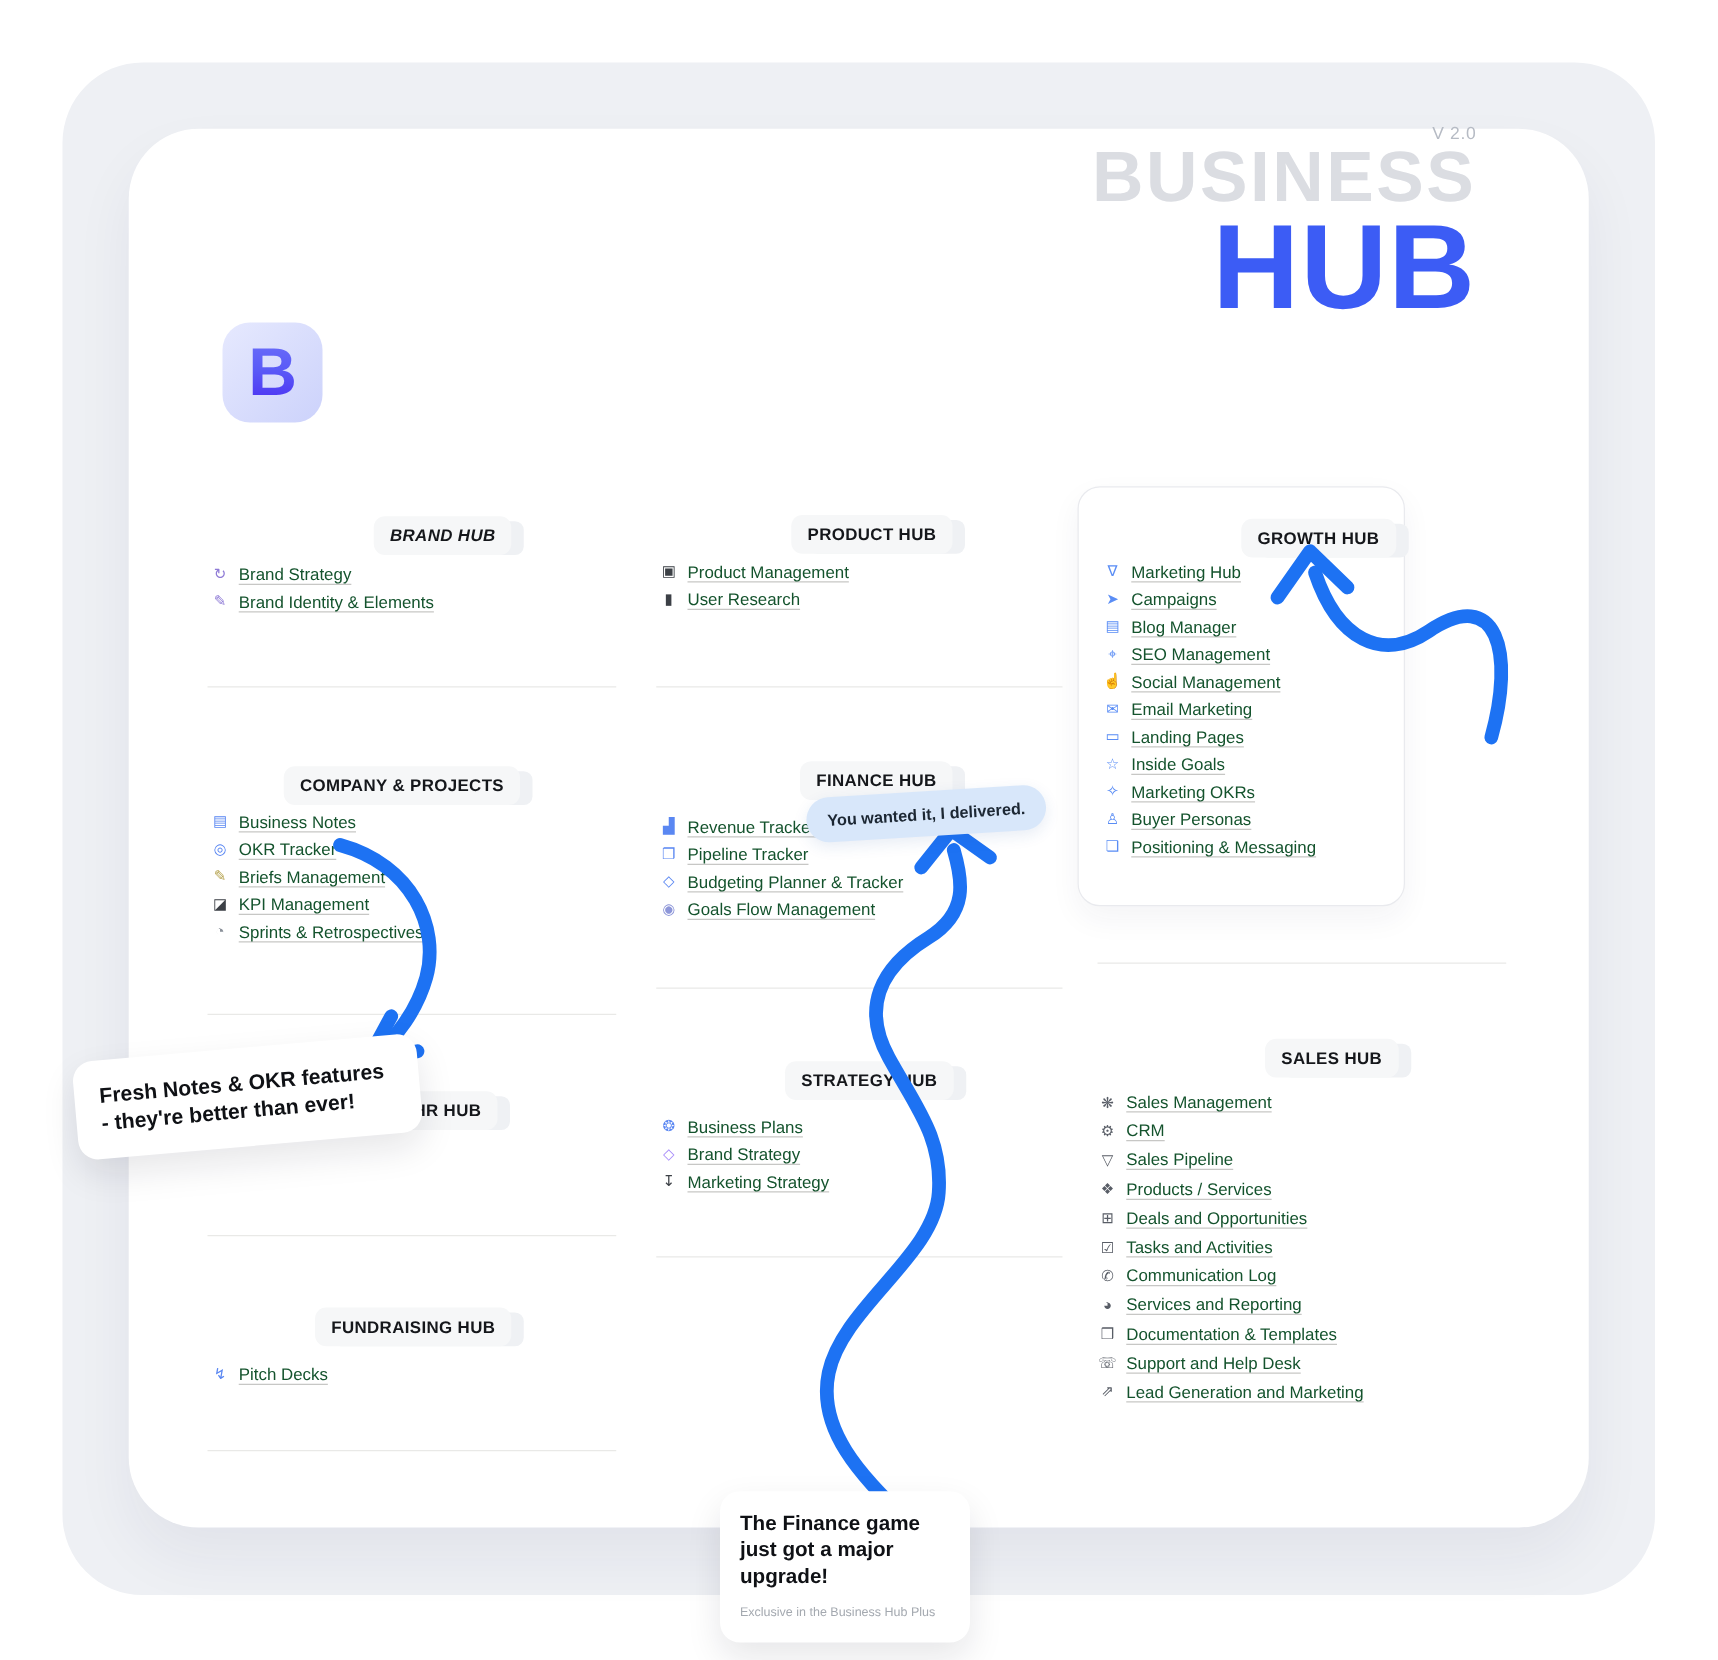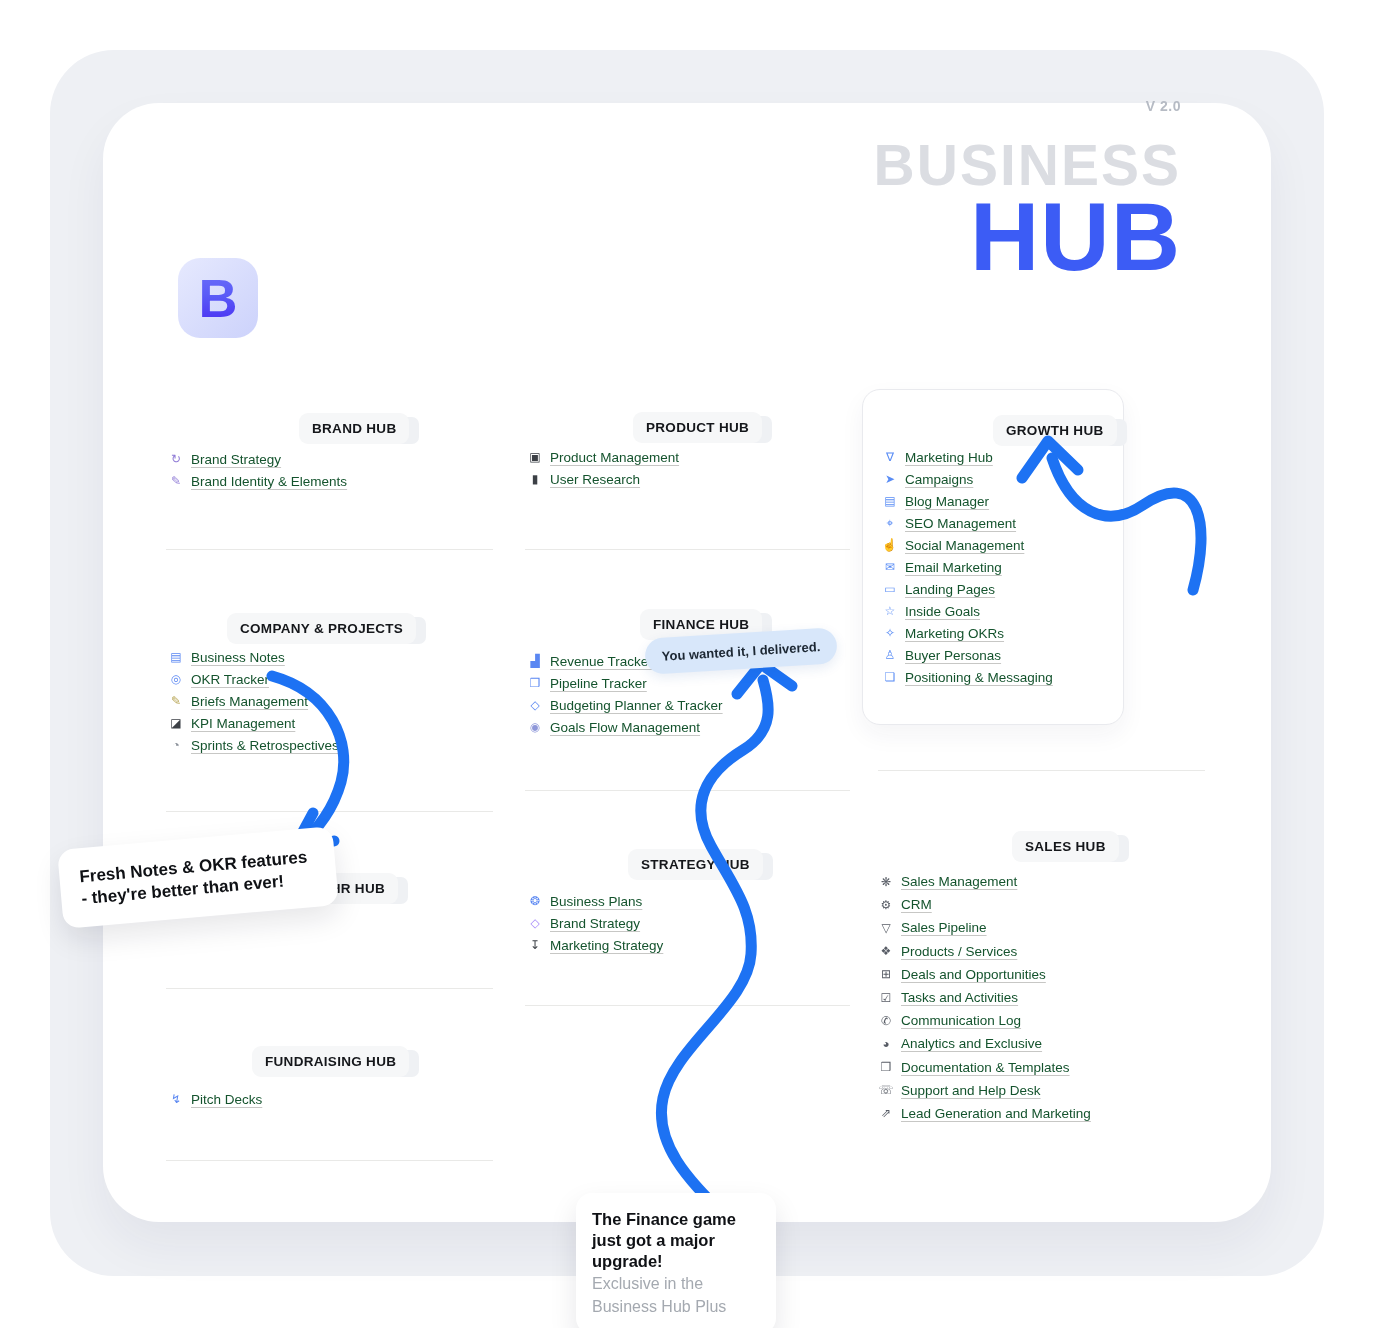--- a/index.html
+++ b/index.html
@@ -5,21 +5,21 @@
   html,body{margin:0;padding:0;background:#ffffff;}
   .canvas{position:relative;width:1374px;height:1328px;overflow:hidden;
           font-family:"Liberation Sans", sans-serif;color:#2b2e33;}
   .frame{position:absolute;left:50px;top:50px;width:1274px;height:1226px;
          background:#eef0f4;border-radius:64px;}
   .page{position:absolute;left:103px;top:103px;width:1168px;height:1119px;
         background:#ffffff;border-radius:56px;box-shadow:0 24px 48px rgba(30,40,80,.06);}
 
   
   .wm{position:absolute;top:98px;right:193px;text-align:right;z-index:2;}
-  .wm .ver{font-size:14px;font-weight:700;color:#b6bbc4;letter-spacing:.5px;margin-bottom:23px;}
+  .wm .ver{font-size:14px;font-weight:400;color:#b6bbc4;letter-spacing:.5px;margin-bottom:0;}
   .wm .big{font-size:57px;font-weight:700;color:#dbdde2;letter-spacing:2px;line-height:1;}
   .wm .hub{font-size:96px;font-weight:700;color:#3c5cf5;letter-spacing:1px;line-height:.85;margin-top:2px;}
 
   
   .logo{position:absolute;left:178px;top:258px;width:80px;height:80px;border-radius:22px;
         background:linear-gradient(135deg,#e6e9fe 0%,#ccd2fb 100%);
         display:flex;align-items:center;justify-content:center;z-index:2;cursor:pointer;}
   .logo .b{font-size:54px;font-weight:800;line-height:1;
         background:linear-gradient(180deg,#6b6ef9 0%,#5a5bf7 45%,#4a2ef2 100%);
         -webkit-background-clip:text;background-clip:text;color:transparent;}
@@ -49,21 +49,21 @@
   
   .card{position:absolute;background:#fff;border-radius:16px;box-shadow:0 12px 28px rgba(15,23,42,.10);
         z-index:9;}
   .card .t{font-weight:700;color:#0f1115;}
   .okr-card{left:60px;top:838px;width:236px;padding:18px 20px;transform:rotate(-5deg);}
   .okr-card .t{font-size:17px;line-height:1.27;}
   .growth-card{left:1086px;top:597px;width:196px;padding:14px 16px;}
   .growth-card .t{font-size:15.5px;line-height:1.3;}
   .fin-card{left:576px;top:1193px;width:168px;padding:16px;}
   .fin-card .t{font-size:16.5px;line-height:1.27;}
-  .fin-card .sub{font-size:16px;line-height:1.45;color:#a4a9b0;font-weight:500;}
+  .fin-card .sub{margin-top:12px;font-size:10px;line-height:1.45;color:#a4a9b0;font-weight:500;}
 
   .bubble{position:absolute;left:645px;top:633px;width:192px;height:36px;background:#d8e7fa;
           border-radius:18px;display:flex;align-items:center;justify-content:center;
           transform:rotate(-3.5deg);z-index:10;box-shadow:0 4px 12px rgba(30,80,160,.10);}
   .bubble .bt{font-size:13px;font-weight:700;color:#1c2733;white-space:nowrap;}
 
   .arrows{position:absolute;left:0;top:0;width:1374px;height:1328px;z-index:8;pointer-events:none;}
   .arrows path{fill:none;stroke:#1d72f3;stroke-width:11;stroke-linecap:round;stroke-linejoin:round;}
 </style>
 </head>
@@ -78,21 +78,21 @@
     <div class="big">BUSINESS</div>
     <div class="hub">HUB</div>
   </div>
 
   <div class="logo">
     <span class="b">B</span>
   </div>
 
   <div class="gcard"></div>
 
-  <div class="pill" style="left:299px;top:413px;">BRAND HUB</div>
+  <div class="pill" style="left:299px;top:413px;font-style:italic;">BRAND HUB</div>
   <div class="pill" style="left:633px;top:412px;">PRODUCT HUB</div>
   <div class="pill" style="left:993px;top:415px;z-index:4;">GROWTH HUB</div>
   <div class="pill" style="left:227px;top:613px;">COMPANY &amp; PROJECTS</div>
   <div class="pill" style="left:640px;top:609px;">FINANCE HUB</div>
   <div class="pill" style="left:243px;top:873px;">PEOPLE &amp; HR HUB</div>
   <div class="pill" style="left:628px;top:849px;">STRATEGY HUB</div>
   <div class="pill" style="left:1012px;top:831px;">SALES HUB</div>
   <div class="pill" style="left:252px;top:1046px;">FUNDRAISING HUB</div>
 
   <div class="divider" style="left:166px;top:549px;width:327px;"></div>
@@ -254,21 +254,21 @@
     <div class="item">
       <span class="ic cS">☑</span>
       <span class="lbl">Tasks and Activities</span>
     </div>
     <div class="item">
       <span class="ic cS">✆</span>
       <span class="lbl">Communication Log</span>
     </div>
     <div class="item">
       <span class="ic cS">◕</span>
-      <span class="lbl">Analytics and Exclusive</span>
+      <span class="lbl">Services and Reporting</span>
     </div>
     <div class="item">
       <span class="ic cS">❒</span>
       <span class="lbl">Documentation &amp; Templates</span>
     </div>
     <div class="item">
       <span class="ic cS">☏</span>
       <span class="lbl">Support and Help Desk</span>
     </div>
     <div class="item">

